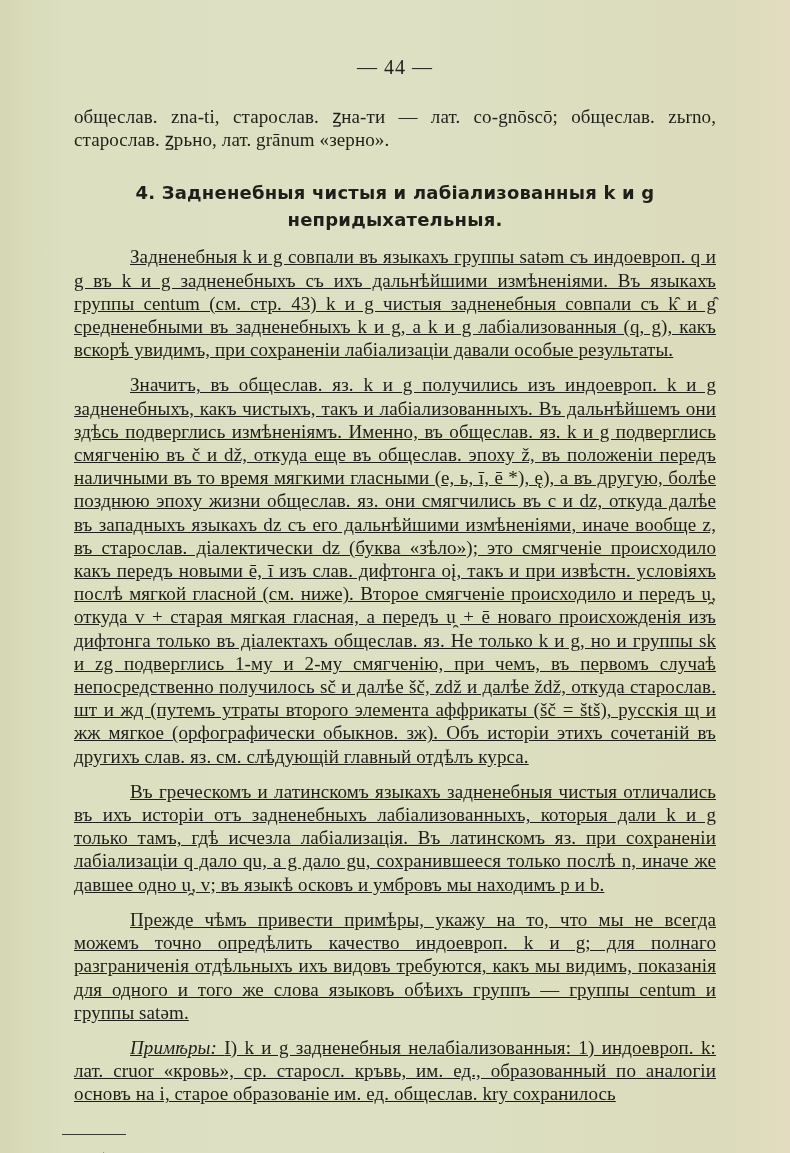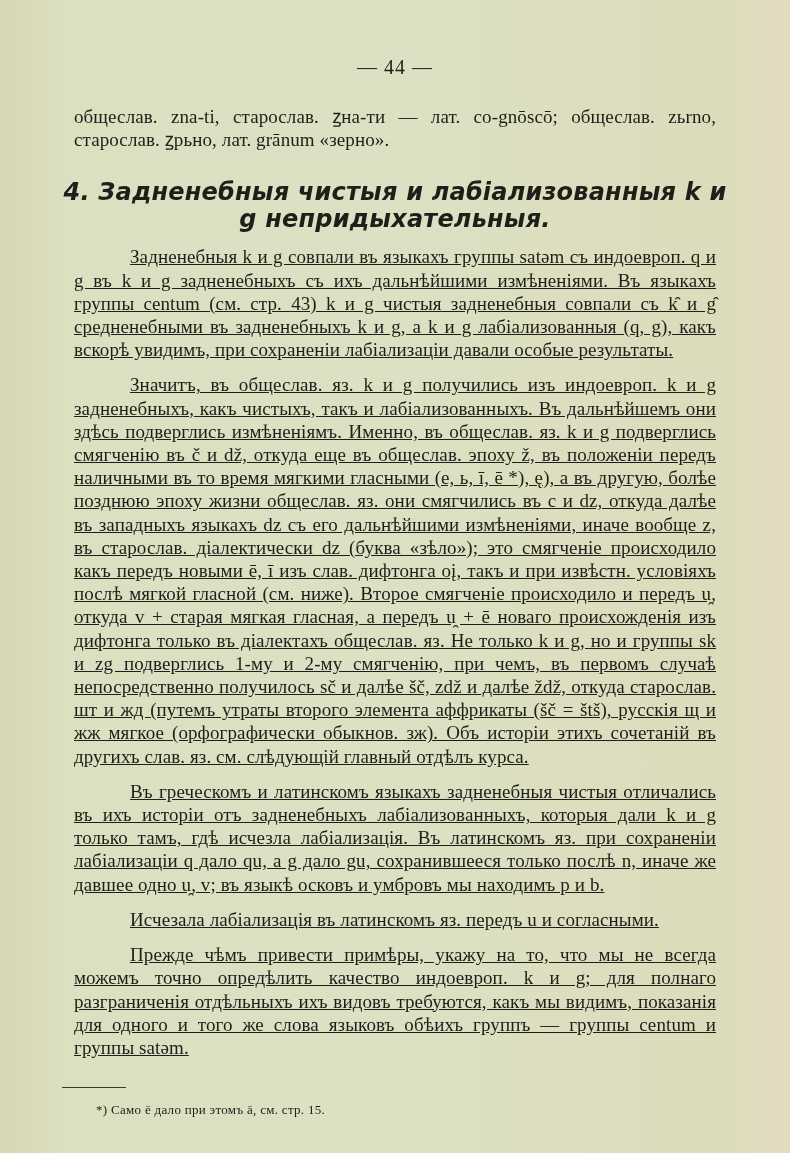--- a/index.html
+++ b/index.html
@@ -18,22 +18,22 @@
     margin: 0 0 26px 0;
     font-family: Liberation Serif, serif;
   }
   p {
     margin: 12px; font-size: 19px; line-height: 23.2px;
     text-align: justify; letter-spacing: 0.1px;
   }
   p.indent { text-indent: 56px; text-decoration: underline; }
   h2 {
     font-family: "DejaVu Sans", sans-serif;
-    font-style: italic; font-weight: bold;
-    font-size: 24px; line-height: 27px;
+    font-weight: bold;
+    font-size: 18px; line-height: 27px;
     text-align: center; margin: 28px 0 6px 0;
     letter-spacing: 0.2px;
   }
   .rule {
     width: 64px; height: 1px; background: #3a3a30;
     margin: 28px 0 14px 0;
   }
   .footnote {
     font-size: 13px; padding-left: 34px; letter-spacing: 0.3px;
   }
@@ -45,18 +45,18 @@
 <div class="page">
   <div class="pagenum">— 44 —</div>
 
   <p>общеслав. zna-ti, старослав. ꙁна-ти — лат. co-gnōscō; общеслав. zьrno, старослав. ꙁрьно, лат. grānum «зерно».</p>
 
   <h2>4. Задненебныя чистыя и лабіализованныя k и g непридыхательныя.</h2>
 
   <p class="indent">Задненебныя k и g совпали въ языкахъ группы satəm съ индоевроп. q и g въ k и g задненебныхъ съ ихъ дальнѣйшими измѣненіями. Въ языкахъ группы centum (см. стр. 43) k и g чистыя задненебныя совпали съ k̑ и g̑ средненебными въ задненебныхъ k и g, а k и g лабіализованныя (q, g), какъ вскорѣ увидимъ, при сохраненіи лабіализаціи давали особые результаты.</p>
   <p class="indent">Значитъ, въ общеслав. яз. k и g получились изъ индоевроп. k и g задненебныхъ, какъ чистыхъ, такъ и лабіализованныхъ. Въ дальнѣйшемъ они здѣсь подверглись измѣненіямъ. Именно, въ общеслав. яз. k и g подверглись смягченію въ č и dž, откуда еще въ общеслав. эпоху ž, въ положеніи передъ наличными въ то время мягкими гласными (e, ь, ī, ē *), ę), а въ другую, болѣе позднюю эпоху жизни общеслав. яз. они смягчились въ c и dz, откуда далѣе въ западныхъ языкахъ dz съ его дальнѣйшими измѣненіями, иначе вообще z, въ старослав. діалектически dz (буква «зѣло»); это смягченіе происходило какъ передъ новыми ē, ī изъ слав. дифтонга oį, такъ и при извѣстн. условіяхъ послѣ мягкой гласной (см. ниже). Второе смягченіе происходило и передъ u̯, откуда v + старая мягкая гласная, а передъ u̯ + ē новаго происхожденія изъ дифтонга только въ діалектахъ общеслав. яз. Не только k и g, но и группы sk и zg подверглись 1-му и 2-му смягченію, при чемъ, въ первомъ случаѣ непосредственно получилось sč и далѣе šč, zdž и далѣе ždž, откуда старослав. шт и жд (путемъ утраты второго элемента аффрикаты (šč = štš), русскія щ и жж мягкое (орфографически обыкнов. зж). Объ исторіи этихъ сочетаній въ другихъ слав. яз. см. слѣдующій главный отдѣлъ курса.</p>
   <p class="indent">Въ греческомъ и латинскомъ языкахъ задненебныя чистыя отличались въ ихъ исторіи отъ задненебныхъ лабіализованныхъ, которыя дали k и g только тамъ, гдѣ исчезла лабіализація. Въ латинскомъ яз. при сохраненіи лабіализаціи q дало qu, а g дало gu, сохранившееся только послѣ n, иначе же давшее одно u̯, v; въ языкѣ осковъ и умбровъ мы находимъ p и b.</p>
-  <p class="indent">Исчезала лабіализація въ латинскомъ яз. передъ u и согласными.</p>
   <p class="indent">Прежде чѣмъ привести примѣры, укажу на то, что мы не всегда можемъ точно опредѣлить качество индоевроп. k и g; для полнаго разграниченія отдѣльныхъ ихъ видовъ требуются, какъ мы видимъ, показанія для одного и того же слова языковъ обѣихъ группъ — группы centum и группы satəm.</p>
+  <p class="indent"><span class="i">Примѣры:</span> <span>I) k и g задненебныя нелабіализованныя: 1) индоевроп. k: лат. cruor «кровь», ср. старосл. кръвь, им. ед., образованный по аналогіи основъ на i, старое образованіе им. ед. общеслав. kry сохранилось</span></p>
 
   <div class="rule"></div>
   <div class="footnote">*) Само ē дало при этомъ ā, см. стр. 15.</div>
 </div>
 
 </body></html>

